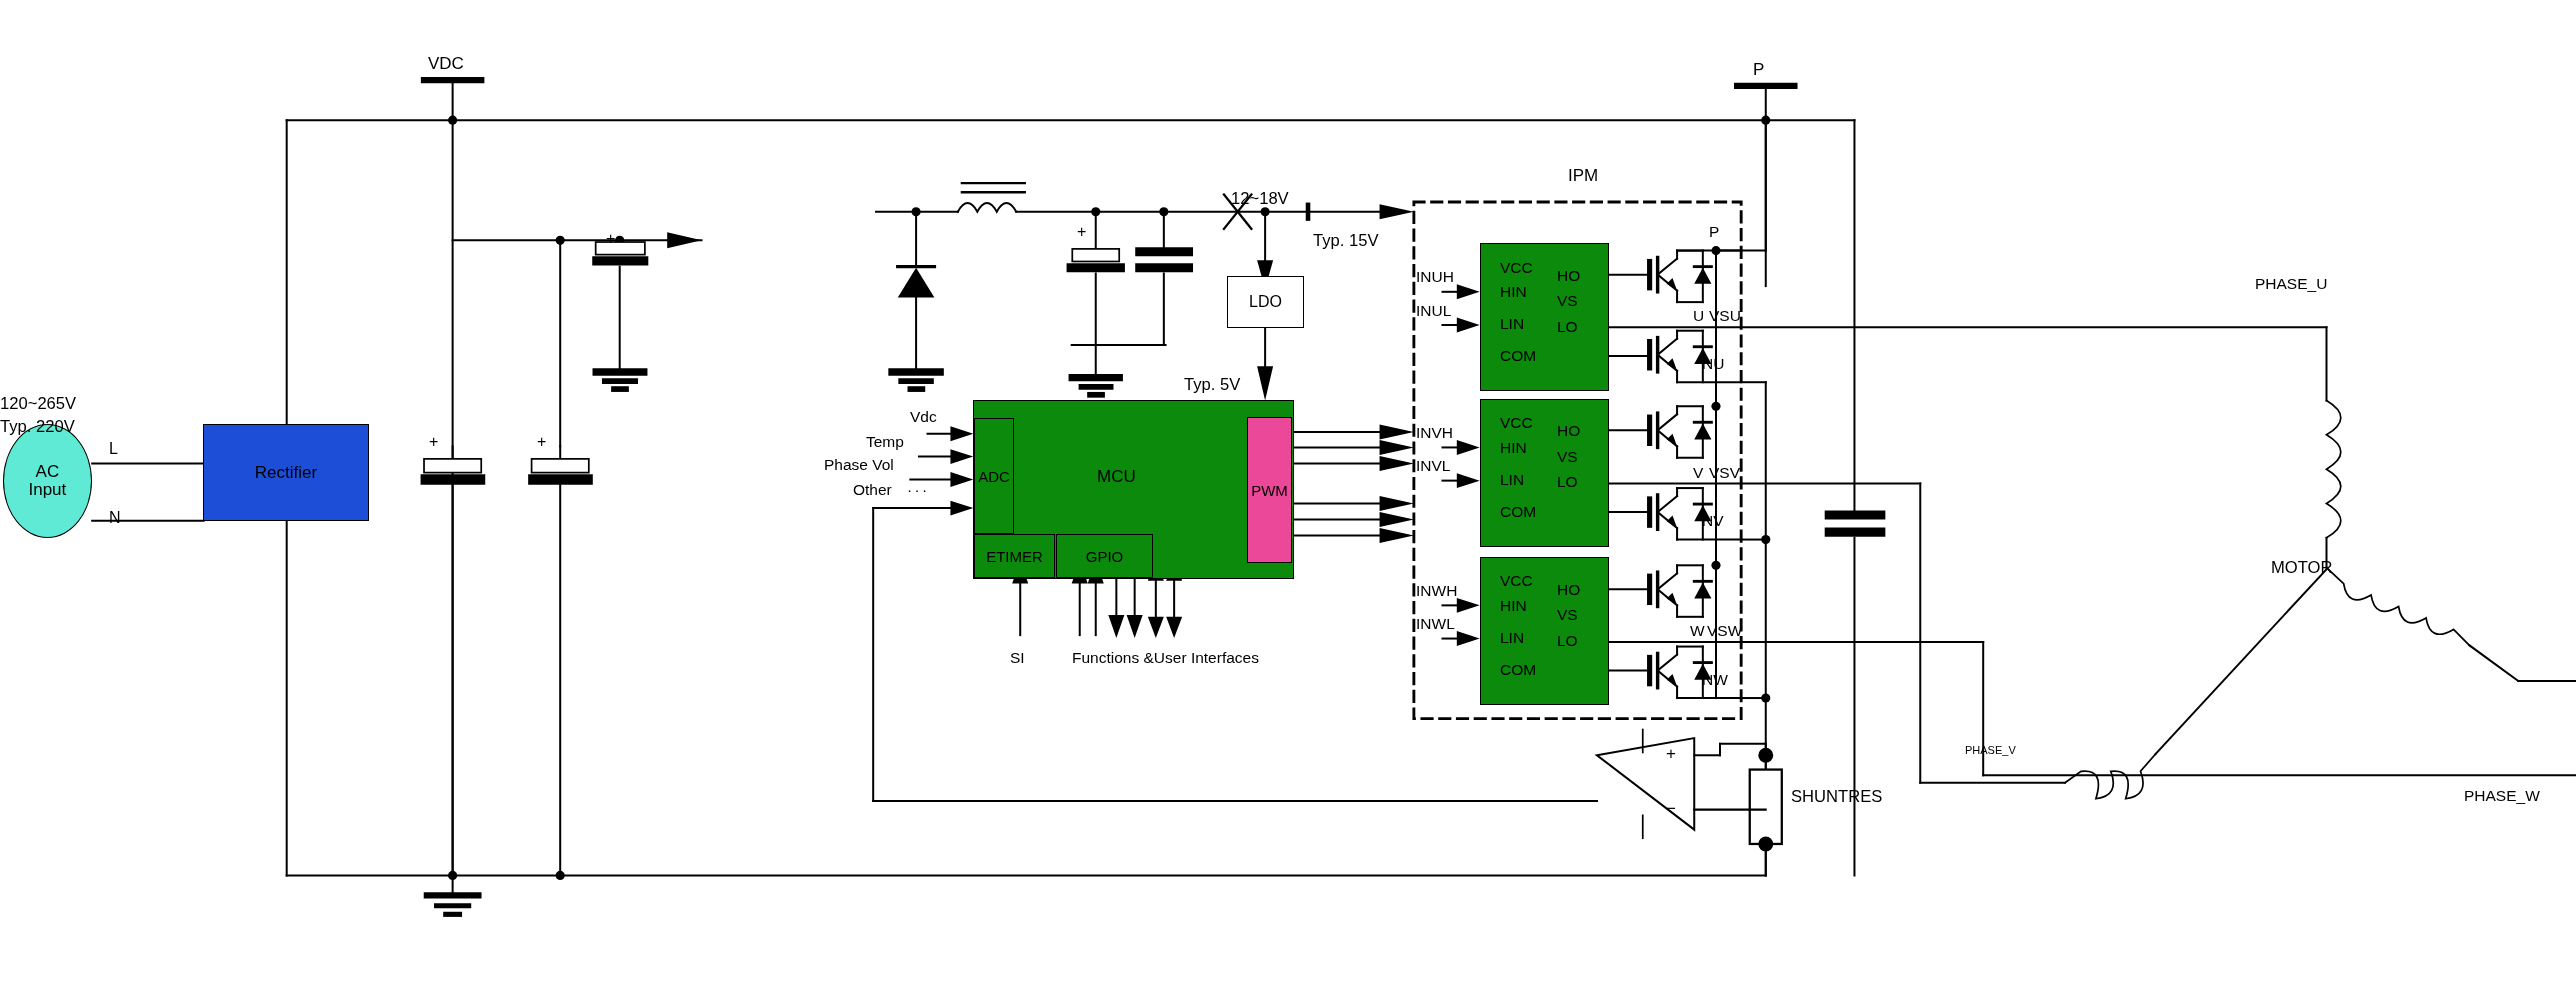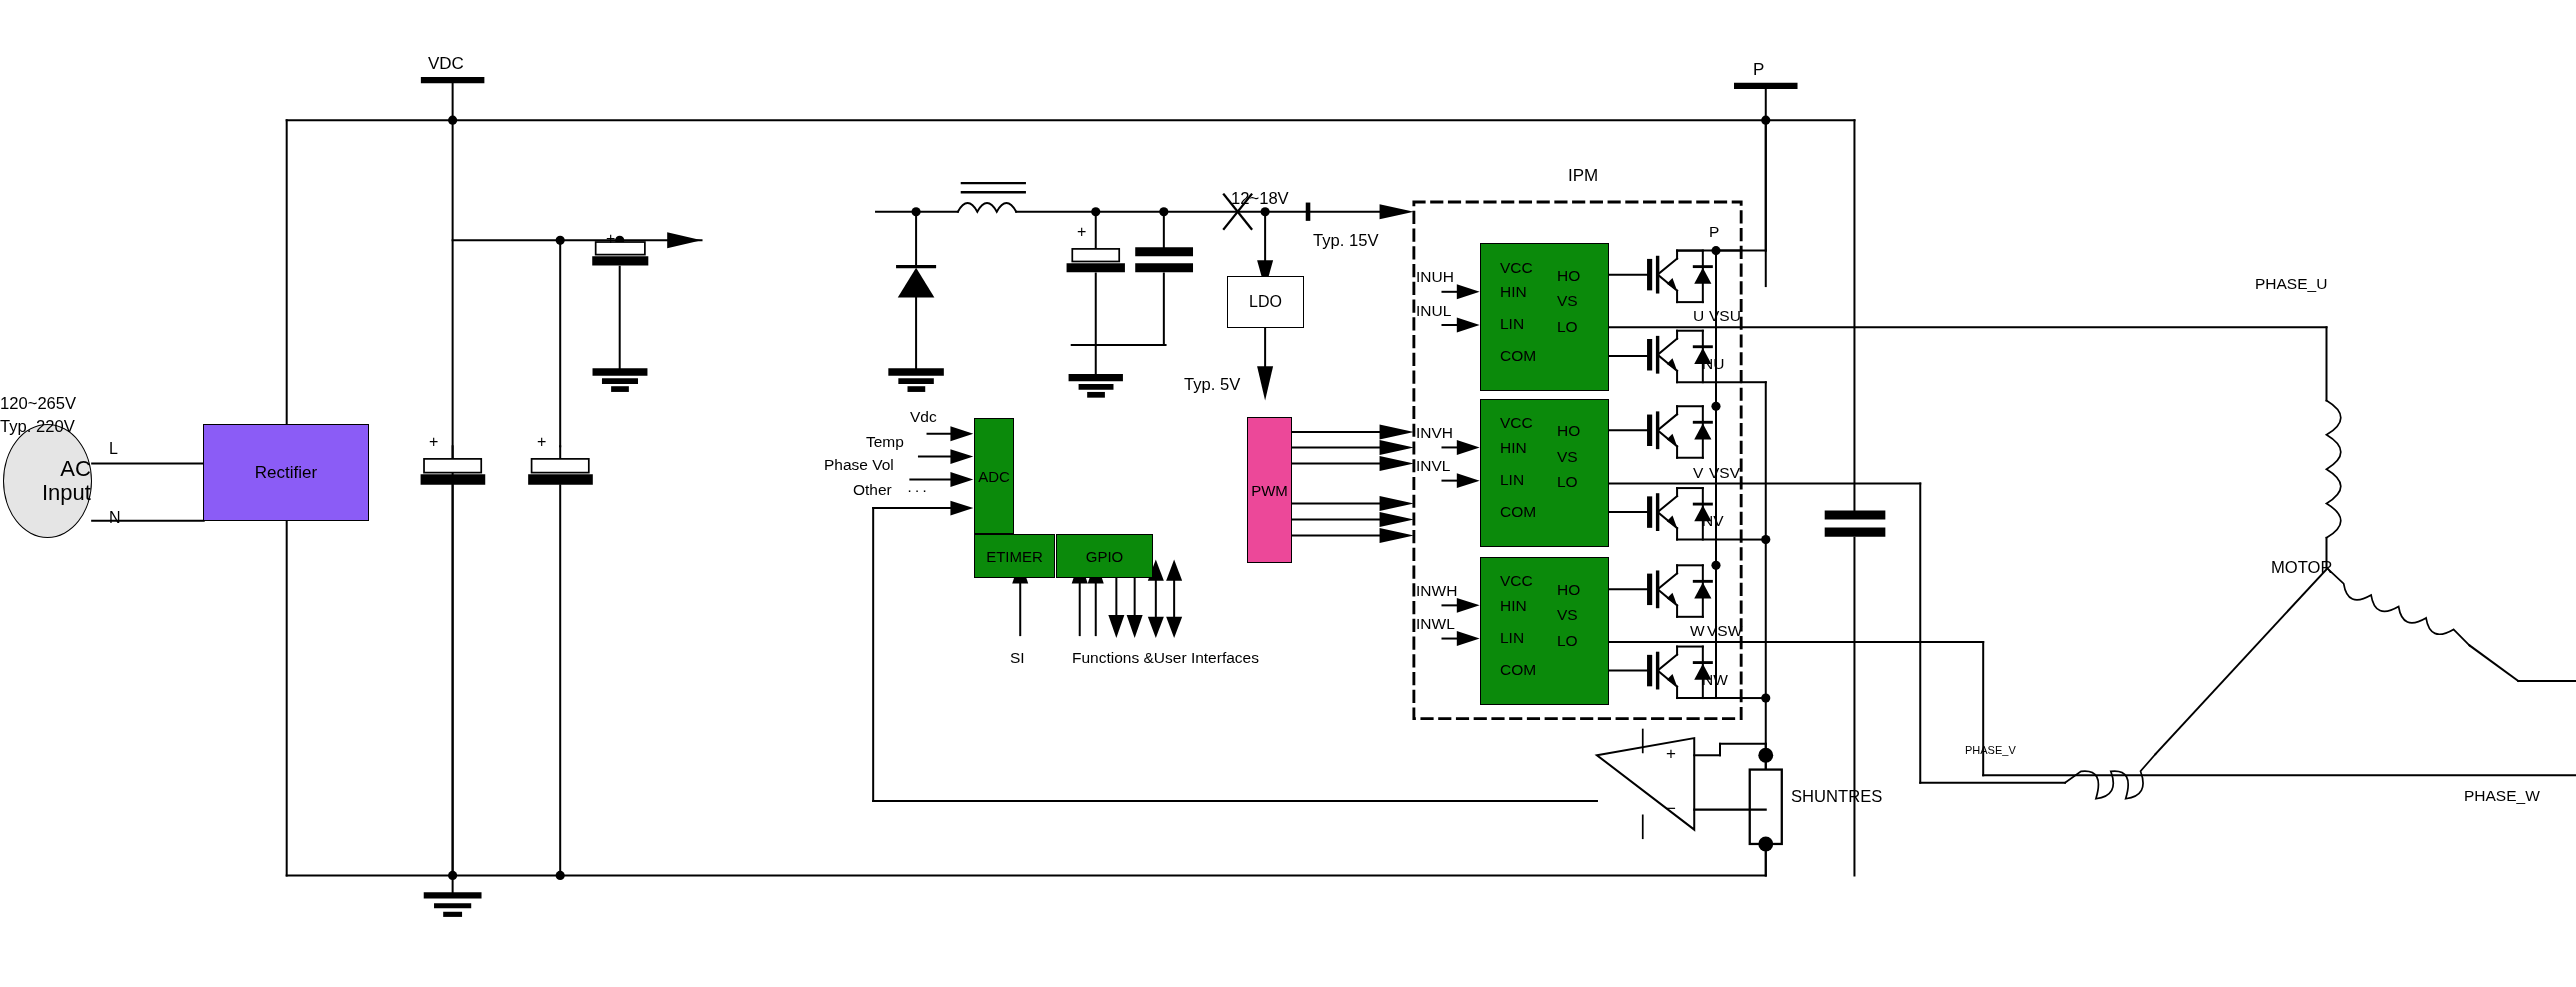--- a/index.html
+++ b/index.html
@@ -325,49 +325,53 @@
     <line x1="3465" y1="1122" x2="3465" y2="1355"></line>
     <line x1="3465" y1="1355" x2="4500" y2="1355"></line>
     <path d="M4065,992 l30,28 q7,44 48,20 q7,44 48,20 q7,44 48,20 q7,44 48,20 l28,28" fill="none" stroke="#000" stroke-width="3"></path>
     <line x1="4315" y1="1128" x2="4400" y2="1190"></line>
     <line x1="4400" y1="1190" x2="4500" y2="1190"></line>
 
   </g>
 </svg>
 
 <div class="blk" style="left:2.9px;top:424px;width:89px;height:114px;border-radius:50%;
-            background:#e5e5e5;border:1.1px solid #000;flex-direction:column;font-size:22px;line-height:1.08;align-items:flex-end;">
+            background:#5eead4;border:1.1px solid #000;flex-direction:column;font-size:17px;line-height:1.08;">
   <span>AC</span>
   <span>Input</span>
 </div>
 <div class="lbl" style="left:0px;top:394px;font-size:16.6px;">120~265V</div>
 <div class="lbl" style="left:0px;top:417px;font-size:16.6px;">Typ. 220V</div>
 <div class="lbl" style="left:109px;top:440px;font-size:16px;">L</div>
 <div class="lbl" style="left:109px;top:509px;font-size:16px;">N</div>
 
-<div class="blk" style="left:203px;top:424px;width:166px;height:97px;background:#8b5cf6;border:1.1px solid #000;font-size:17px;">
+<div class="blk" style="left:203px;top:424px;width:166px;height:97px;background:#1d4ed8;border:1.1px solid #000;font-size:17px;">
   <span>Rectifier</span>
 </div>
 
 <div class="lbl" style="left:428px;top:54px;font-size:17px;">VDC</div>
 
 <div class="lbl" style="left:429px;top:433px;font-size:16px;">+</div>
 <div class="lbl" style="left:537px;top:433px;font-size:16px;">+</div>
 <div class="lbl" style="left:606px;top:230px;font-size:16px;">+</div>
 <div class="lbl" style="left:1077px;top:223px;font-size:16px;">+</div>
 
 
 <div class="lbl" style="left:1231px;top:189px;font-size:16.6px;">12~18V</div>
 <div class="lbl" style="left:1313px;top:231px;font-size:16.6px;">Typ. 15V</div>
 <div class="lbl" style="left:1184px;top:375px;font-size:16.6px;">Typ. 5V</div>
 
 <div class="blk" style="left:1227px;top:276px;width:77px;height:52px;background:#ffffff;border:1.1px solid #000;font-size:16px;">
   <span>LDO</span>
 </div>
 
+<div class="blk" style="left:973px;top:400px;width:321px;height:179px;background:#0b8a0b;border:1.7px solid #000;
+            align-items:flex-start;justify-content:flex-start;">
+  <span class="lbl" style="left:123px;top:66px;font-size:17px;">MCU</span>
+</div>
 
 <div class="blk" style="left:974px;top:418px;width:40px;height:116px;background:#0b8a0b;border:1.7px solid #000;font-size:15px;">
   <span>ADC</span>
 </div>
 
 <div class="blk" style="left:974px;top:534px;width:81px;height:44px;background:#0b8a0b;border:1.7px solid #000;font-size:15px;">
   <span>ETIMER</span>
 </div>
 
 <div class="blk" style="left:1056px;top:534px;width:97px;height:44px;background:#0b8a0b;border:1.7px solid #000;font-size:15px;">

